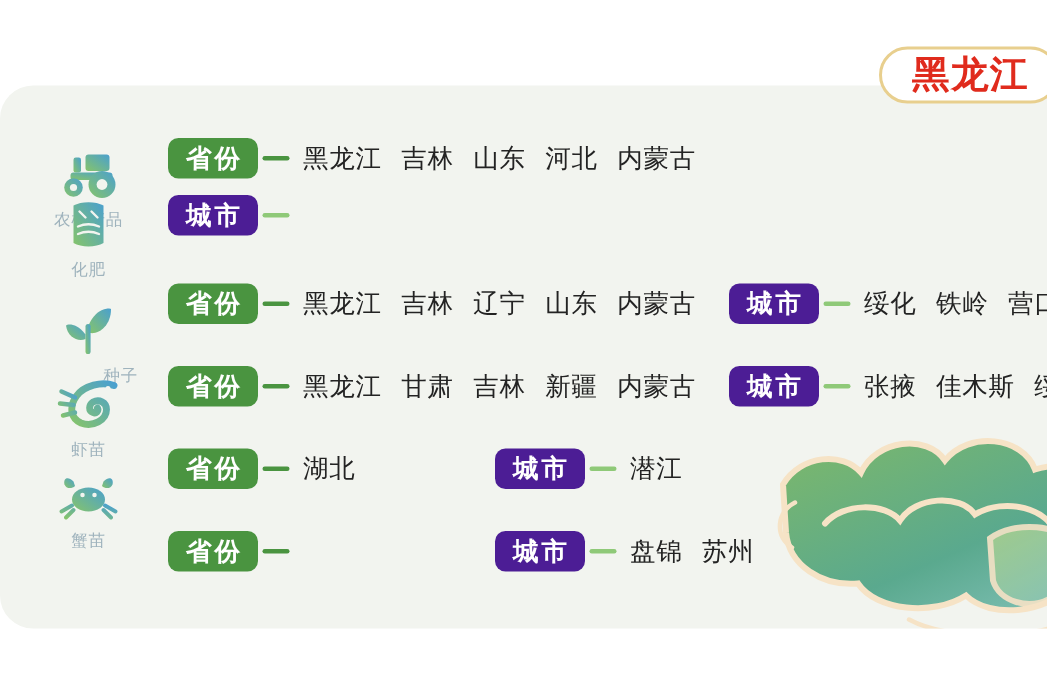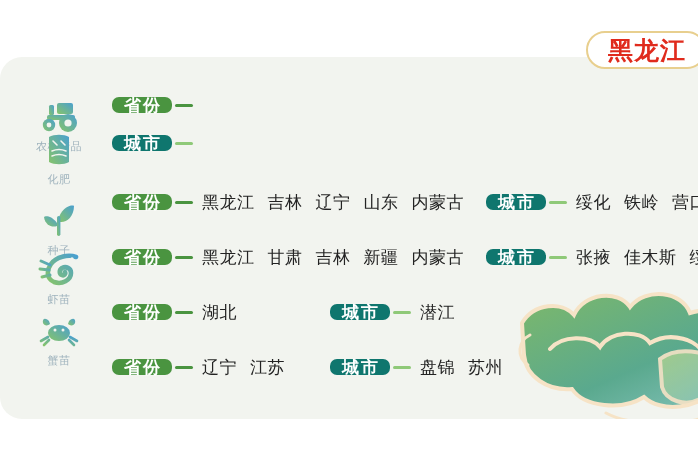--- a/index.html
+++ b/index.html
@@ -89,33 +89,33 @@
     height: 30px;
     display: flex;
     align-items: center;
     white-space: nowrap;
   }
 
   .pill {
     display: inline-flex;
     align-items: center;
     justify-content: center;
-    height: 16px;
+    height: 27px;
     min-width: 56px;
     padding: 0 10px;
     border-radius: 7px;
     color: #ffffff;
     font-size: 17px;
     font-weight: bold;
     letter-spacing: 2px;
     text-indent: 2px;
     box-sizing: border-box;
   }
   .pill.prov { background: #4a9440; }
-  .pill.city { background: #0f766e; }
+  .pill.city { background: #4c1d95; }
 
   .dash {
     width: 18px;
     height: 3px;
     border-radius: 2px;
     margin: 0 9px 0 3px;
     flex: 0 0 auto;
   }
   .dash.prov { background: #4a9440; }
   .dash.city { background: #8fc978; }
@@ -202,21 +202,21 @@
             </defs>
             <path d="M5,5 C10,2 20,2 25,5 L25,30 C20,33 10,33 5,30 Z" fill="url(#g2)"></path>
             <path d="M9,9 L13,13 M17,9 L21,13" stroke="#f2f4ef" stroke-width="1.6" fill="none" stroke-linecap="round"></path>
             <path d="M8,19 Q15,16 22,19" stroke="#f2f4ef" stroke-width="1.6" fill="none" stroke-linecap="round"></path>
             <path d="M8,24 Q15,21 22,24" stroke="#f2f4ef" stroke-width="1.6" fill="none" stroke-linecap="round"></path>
           </svg>
         </div>
         <div class="cat-label">化肥</div>
       </div>
 
-      <div class="cat" style="top:110px;">
+      <div class="cat" style="top:110px;text-align:right;">
         <div class="glyph">
           <svg width="34" height="34" viewBox="0 0 34 34" xmlns="http://www.w3.org/2000/svg">
             <defs>
               <linearGradient id="g3" x1="0" y1="1" x2="1" y2="0">
                 <stop offset="0%" stop-color="#86c46a"></stop>
                   <stop offset="100%" stop-color="#4aa0cf"></stop>
               </linearGradient>
             </defs>
             <g fill="url(#g3)">
               <path d="M17,14 C22,2 31,2 32,3 C32,14 24,20 18,19 Z"></path>
@@ -268,20 +268,23 @@
           </svg>
         </div>
         <div class="cat-label">蟹苗</div>
       </div>
 
     </div>
 
     <div class="row" style="left:112px; top:33px;">
       <span class="pill prov">省份</span>
       <span class="dash prov"></span>
+      <span class="values">
+        <span class="v">黑龙江</span><span class="v">吉林</span><span class="v">山东</span><span class="v">河北</span><span class="v">内蒙古</span>
+      </span>
     </div>
 
     <div class="row" style="left:112px; top:71px;">
       <span class="pill city">城市</span>
       <span class="dash city"></span>
     </div>
 
     <div class="row" style="left:112px; top:130px;">
       <span class="group">
         <span class="pill prov">省份</span>
@@ -330,23 +333,20 @@
         <span class="values">
           <span class="v">潜江</span>
         </span>
       </span>
     </div>
 
     <div class="row" style="left:112px; top:295px;">
       <span class="group" style="width:218px;">
         <span class="pill prov">省份</span>
         <span class="dash prov"></span>
-        <span class="values">
-          <span class="v">辽宁</span><span class="v">江苏</span>
-        </span>
       </span>
       <span class="group">
         <span class="pill city">城市</span>
         <span class="dash city"></span>
         <span class="values">
           <span class="v">盘锦</span><span class="v">苏州</span>
         </span>
       </span>
     </div>
 

